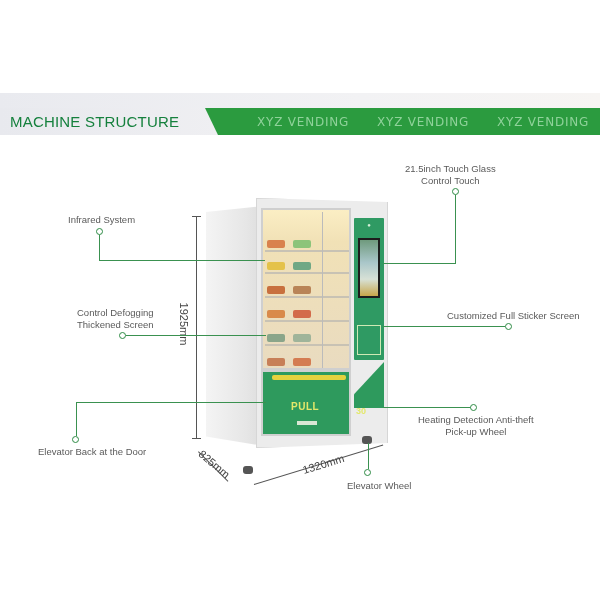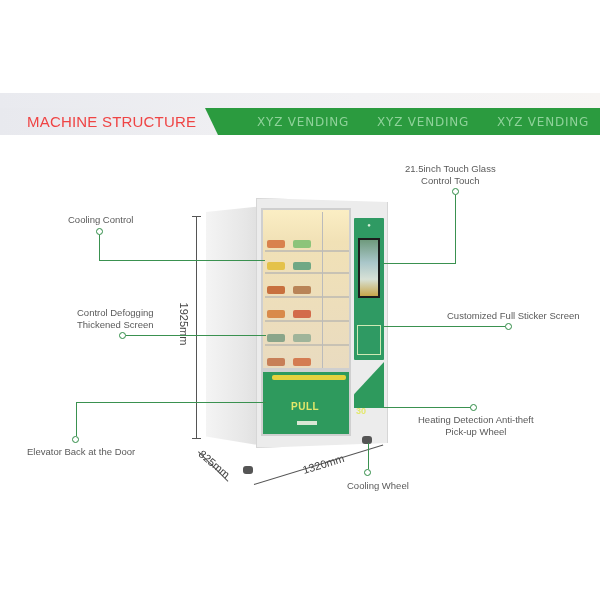--- a/index.html
+++ b/index.html
@@ -5,21 +5,21 @@
   * { box-sizing: border-box; margin: 0; padding: 0; }
   html, body { width: 600px; height: 600px; background: #ffffff; overflow: hidden; }
   body { position: relative; font-family: "Liberation Sans", "DejaVu Sans", sans-serif; color: #555; }
 
   
   .band { position: absolute; left: 0; top: 93px; width: 600px; height: 15px;
           background: linear-gradient(90deg, #e9eaef 0%, #f2f2f4 60%, #f7f5f3 100%); }
   .title-strip { position: absolute; left: 0; top: 108px; width: 220px; height: 27px;
           background: linear-gradient(90deg, #e8e9ee, #efeff2); }
   .title { position: absolute; left: 10px; top: 113px; font-size: 15px; letter-spacing: 0.2px;
-           color: #ef4444; font-family: "Liberation Sans", sans-serif; margin-left: 17px; }
+           color: #15803d; font-family: "Liberation Sans", sans-serif; }
   .green-strip { position: absolute; left: 205px; top: 108px; width: 395px; height: 27px;
            background: #2b9b3f; clip-path: polygon(0 0, 100% 0, 100% 100%, 13px 100%); }
   .brand { position: absolute; top: 115px; font-size: 12px; letter-spacing: 0.8px; color: #8fd29a;
            font-family: "DejaVu Sans", sans-serif; }
 
   
   .label { position: absolute; font-size: 9.5px; color: #5a5a5a; text-align: center; line-height: 12px; white-space: nowrap; }
   .dot { position: absolute; width: 7px; height: 7px; border: 1.6px solid #2e8b45; border-radius: 50%; background: #fff; }
   .ln { position: absolute; background: #3a9150; }
   .h { height: 1px; }
@@ -118,21 +118,21 @@
 
 <div class="label" style="left:405px;top:163px">
   <div>21.5inch Touch Glass</div>
   <div>Control Touch</div>
 </div>
 <div class="dot" style="left:452px;top:188px"></div>
 <div class="ln v" style="left:455px;top:195px;height:68px"></div>
 <div class="ln h" style="left:383px;top:263px;width:73px"></div>
 
 <div class="label" style="left:68px;top:214px">
-  <div>Cooling Control</div>
+  <div>Infrared System</div>
 </div>
 <div class="dot" style="left:96px;top:228px"></div>
 <div class="ln v" style="left:99px;top:235px;height:25px"></div>
 <div class="ln h" style="left:99px;top:260px;width:166px"></div>
 
 <div class="label" style="left:77px;top:307px">
   <div>Control Defogging</div>
   <div>Thickened Screen</div>
 </div>
 <div class="dot" style="left:119px;top:332px"></div>
@@ -140,28 +140,28 @@
 
 <div class="label" style="left:447px;top:310px">
   <div>Customized Full Sticker Screen</div>
 </div>
 <div class="dot" style="left:505px;top:323px"></div>
 <div class="ln h" style="left:383px;top:326px;width:122px"></div>
 
 <div class="ln h" style="left:76px;top:402px;width:190px"></div>
 <div class="ln v" style="left:76px;top:402px;height:34px"></div>
 <div class="dot" style="left:72px;top:436px"></div>
-<div class="label" style="left:27px;top:446px">
+<div class="label" style="left:38px;top:446px">
   <div>Elevator Back at the Door</div>
 </div>
 
 <div class="ln h" style="left:383px;top:407px;width:88px"></div>
 <div class="dot" style="left:470px;top:404px"></div>
 <div class="label" style="left:418px;top:414px">
   <div>Heating Detection Anti-theft</div>
   <div>Pick-up Wheel</div>
 </div>
 
 <div class="ln v" style="left:368px;top:443px;height:26px"></div>
 <div class="dot" style="left:364px;top:469px"></div>
 <div class="label" style="left:347px;top:480px">
-  <div>Cooling Wheel</div>
+  <div>Elevator Wheel</div>
 </div>
 
 </body></html>

